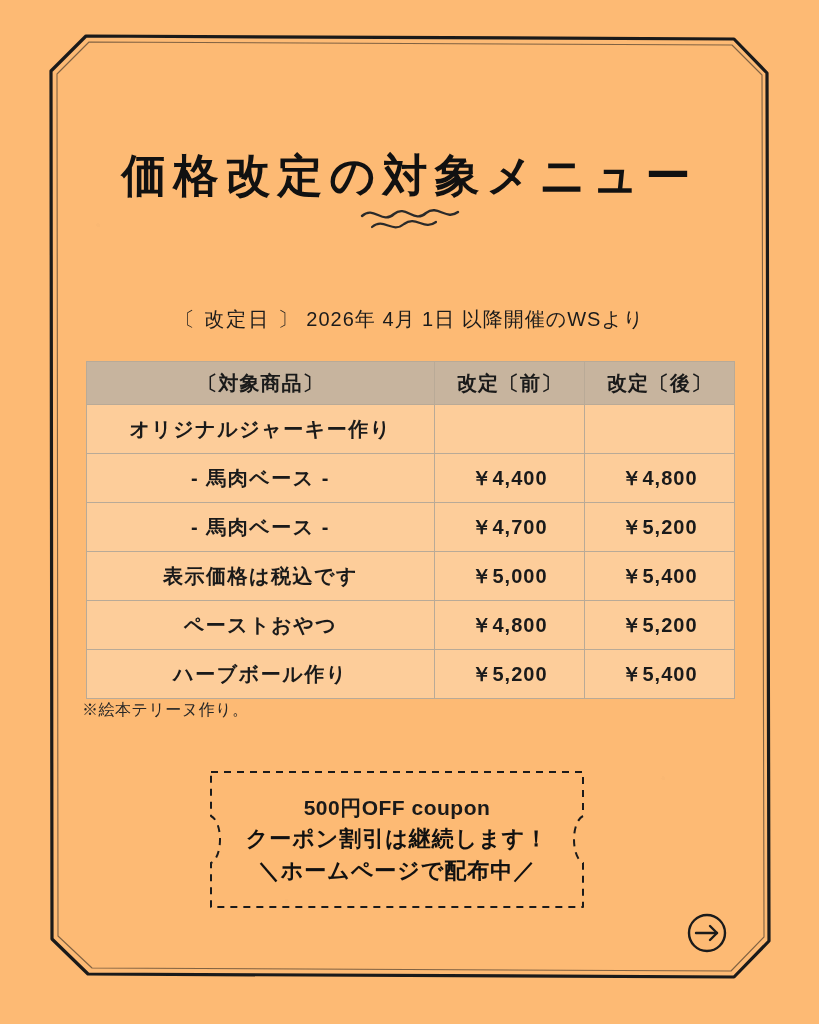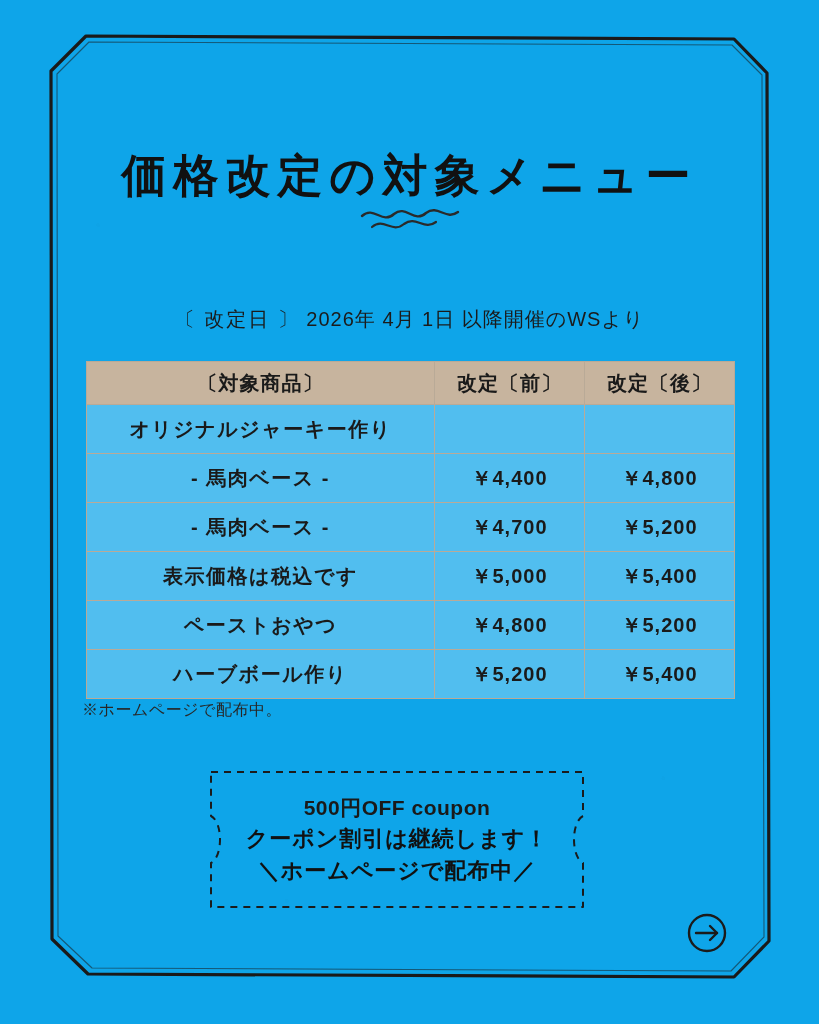--- a/index.html
+++ b/index.html
@@ -12,21 +12,21 @@
     background: #f7f5f2;
     font-family: "Liberation Sans", sans-serif;
     color: #1c1c1c;
     overflow: hidden;
   }
 
   .poster {
     position: relative;
     width: 819px;
     height: 1024px;
-    background: #0ea5e9;
+    background: #fdba74;
   }
 
   
   .paper-texture {
     position: absolute;
     inset: 0;
     background-image:
       radial-gradient(circle at 12% 22%, rgba(0,0,0,0.012) 0 2px, transparent 2px),
       radial-gradient(circle at 63% 47%, rgba(0,0,0,0.012) 0 2px, transparent 2px),
       radial-gradient(circle at 81% 76%, rgba(0,0,0,0.010) 0 2px, transparent 2px),
@@ -249,21 +249,21 @@
           <td class="price">￥5,200</td>
         </tr>
         <tr>
           <td class="item">ハーブボール作り</td>
           <td class="price">￥5,200</td>
           <td class="price">￥5,400</td>
         </tr>
       </tbody>
     </table>
 
-    <div class="note">※ホームページで配布中。</div>
+    <div class="note">※絵本テリーヌ作り。</div>
 
     <div class="coupon">
       <div class="coupon-border">
         <svg width="380" height="143" viewBox="0 0 380 143" fill="none">
           <path d="M4 4 H376 V48 C364 54, 364 89, 376 95 V139 H4 V95 C16 89, 16 54, 4 48 Z" stroke="#1b1b1b" stroke-width="2" stroke-dasharray="7 6" fill="none" stroke-linejoin="round"></path>
         </svg>
       </div>
       <div class="coupon-text">
         <div class="coupon-line1">500円OFF coupon</div>
         <div class="coupon-line2">クーポン割引は継続します！</div>

